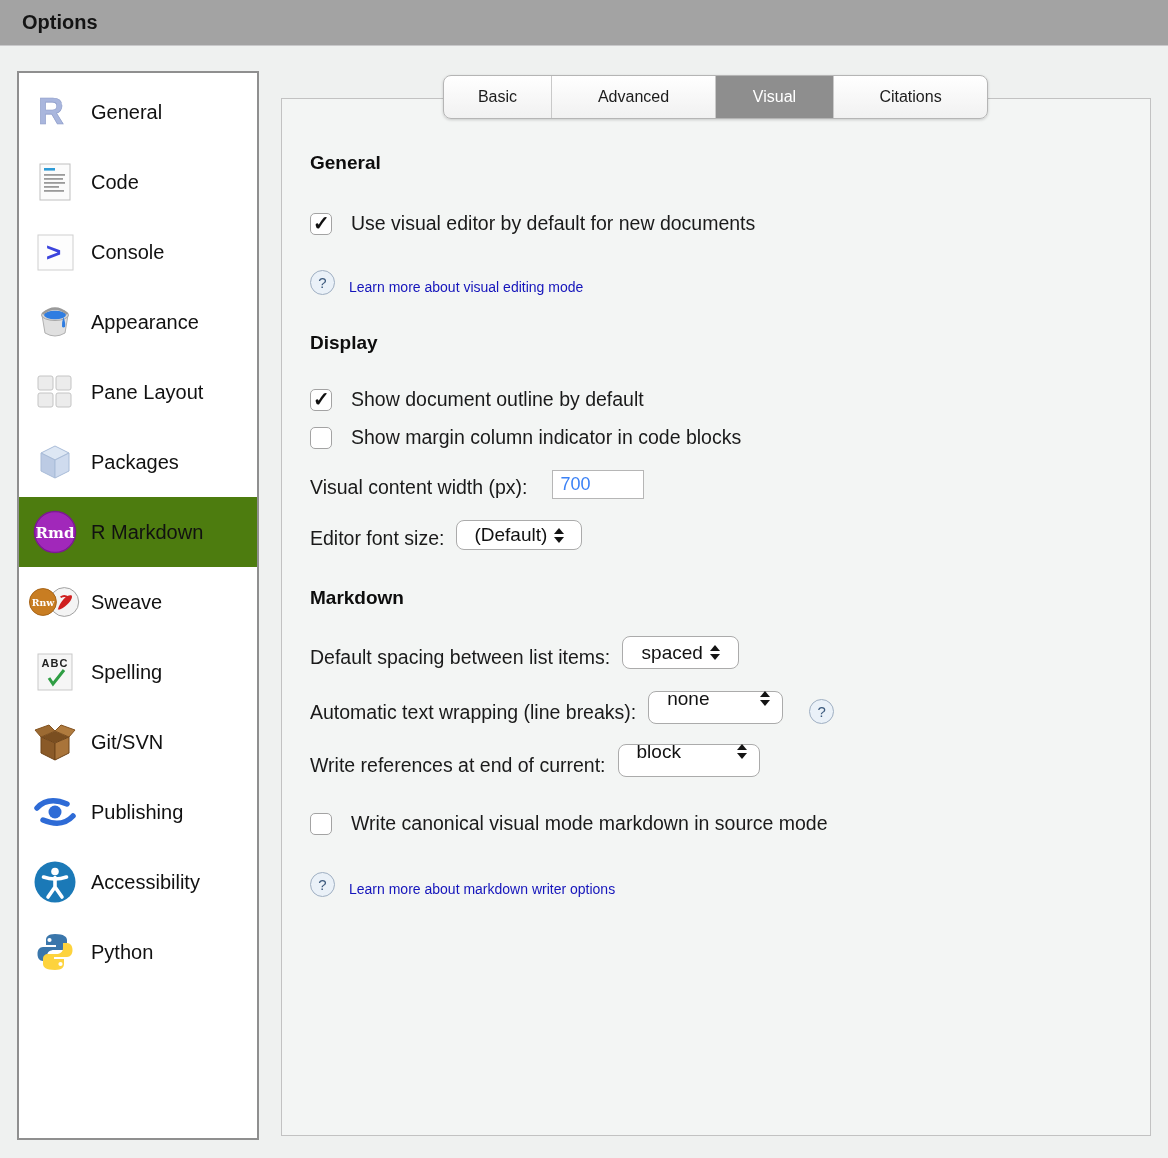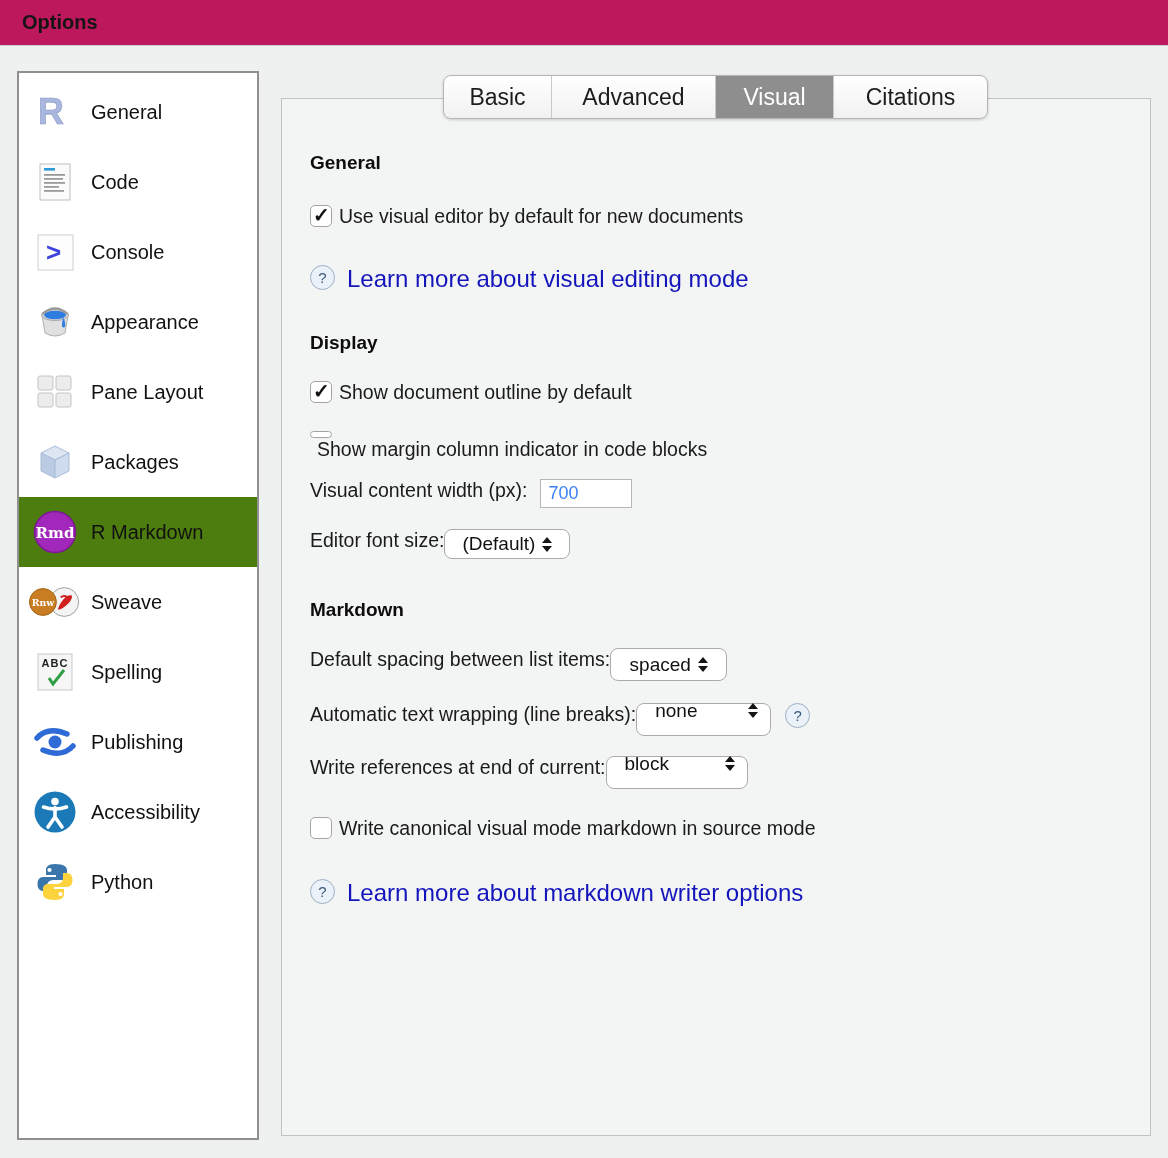--- a/index.html
+++ b/index.html
@@ -7,21 +7,21 @@
   body {
     font-family: "Liberation Sans", sans-serif;
     background: #eff1f0;
     position: relative;
     overflow: hidden;
     color: #1a1a1a;
   }
   
   .titlebar {
     position: absolute; left:0; top:0; width:1168px; height:46px;
-    background:#be185d; border-bottom:1px solid #c9c9cb;
+    background:#a3a3a3; border-bottom:1px solid #c9c9cb;
     display:flex; align-items:center; padding-left:22px;
     font-size:20px; font-weight:600; color:#141414;
   }
   
   .sidebar {
     position:absolute; left:17px; top:71px; width:242px; height:1069px;
     background:#ffffff; border:2px solid #8f8f8f;
     padding-top:4px; overflow:hidden;
   }
   .side-item {
@@ -42,46 +42,46 @@
   
   .tabbar {
     position:absolute; left:443px; top:75px; height:44px;
     display:flex; border:1px solid #b5b5b5; border-radius:8px; overflow:hidden;
     box-shadow:0 1px 3px rgba(0,0,0,0.18);
     background:linear-gradient(#ffffff,#f1f1f1);
     z-index:5;
   }
   .tab {
     height:100%; display:flex; align-items:center; justify-content:center;
-    font-size:23px; color:#1c1c1c; border-left:1px solid #c9c9c9; cursor:default;
+    font-size:16px; color:#1c1c1c; border-left:1px solid #c9c9c9; cursor:default;
   }
   .tab:first-child { border-left:none; }
   .tab.sel { background:#8e8e8e; color:#ffffff; }
   
   .h-section { font-size:19px; font-weight:bold; color:#0d0d0d; line-height:24px; }
-  .row { display:flex; align-items:flex-start; }
+  .row { display:flex; align-items:flex-end;gap:12px; }
   .check-row { margin-top:30px; height:30px; }
   .checkbox {
     width:22px; height:22px; min-width:22px; background:#fff;
     border:1.5px solid #a3a3a3; border-radius:5px; position:relative; cursor:default;
   }
   .checkbox.checked::after {
     content:"\2713";
     position:absolute; left:2px; top:-3px;
     font-size:20px; font-weight:bold; color:#111;
   }
   .check-label { font-size:19.5px; margin-left:7px; white-space:nowrap; }
   .link-row { height:30px; }
   .help-circle {
     width:25px; height:25px; min-width:25px; border-radius:50%;
     border:1px solid #9fafc2; background:#eaf1f8;
     display:flex; align-items:center; justify-content:center;
     font-size:15px; color:#3c5a7d; cursor:default;
   }
-  .link { font-size:24px; color:#1414bb; text-decoration:none; margin-left:12px; cursor:pointer; white-space:nowrap; }
+  .link { font-size:14px; color:#1414bb; text-decoration:none; margin-left:2px; cursor:pointer; white-space:nowrap; }
   .field-label { font-size:19.5px; white-space:nowrap; }
   .text-input {
     width:92px; height:29px; margin-left:12px;
     border:1px solid #b6b6b6; background:#fff; font-family:"Liberation Sans",sans-serif;
     font-size:18px; padding:2px 8px; color:#3b82f6; outline:none;
   }
   .select {
     height:33px; background:#fff;
     border:1.5px solid #ababab; border-radius:8px;
     display:flex; align-items:center; cursor:default;
@@ -96,21 +96,21 @@
   }
   .select-arrows .dn {
     width:0; height:0; border-left:5px solid transparent; border-right:5px solid transparent;
     border-top:6.5px solid #141414;
   }
   
   #row-use-visual   { margin-top:30px; }
   #row-learn-visual { margin-top:30px; }
   #h-display        { margin-top:36px; }
   #row-outline      { margin-top:26px; }
-  #row-margincol    { margin-top:20px;flex-direction:column; }
+  #row-margincol    { margin-top:8px; }
   #row-width        { margin-top:18px; height:32px; }
   #row-fontsize     { margin-top:18px; height:33px; }
   #h-markdown       { margin-top:36px; }
   #row-spacing      { margin-top:26px; height:33px; }
   #row-wrapping     { margin-top:22px; height:33px; }
   #row-references   { margin-top:20px; height:33px; }
   #row-canonical    { margin-top:28px; }
   #row-learn-md     { margin-top:32px; }
 </style>
 </head>
@@ -215,20 +215,32 @@
         <svg width="36" height="38" viewBox="0 0 36 38">
           <rect x="1" y="1" width="34" height="36" fill="#f6f6f6" stroke="#c9c9c9"></rect>
           <text x="18" y="14" text-anchor="middle" font-family="Liberation Sans,sans-serif" font-size="11" font-weight="bold" fill="#222" letter-spacing="1">ABC</text>
           <path d="M12 25 L16 31 L27 17" fill="none" stroke="#2f9e44" stroke-width="3"></path>
         </svg>
       </span>
     <span class="side-label">Spelling</span>
   </div>
     <div class="side-item">
     <span class="icon-box">
+        <svg width="46" height="40" viewBox="0 0 46 40">
+          <polygon points="9,15 3,8 17,3 23,9" fill="#9c6a32" stroke="#82521f"></polygon>
+          <polygon points="37,15 43,8 29,3 23,9" fill="#b07b3e" stroke="#82521f"></polygon>
+          <polygon points="9,15 23,9 37,15 23,21" fill="#7a4e20"></polygon>
+          <polygon points="9,15 23,21 23,38 9,31" fill="#8a5a28" stroke="#6f4418"></polygon>
+          <polygon points="37,15 23,21 23,38 37,31" fill="#a9743a" stroke="#6f4418"></polygon>
+        </svg>
+      </span>
+    <span class="side-label">Git/SVN</span>
+  </div>
+    <div class="side-item">
+    <span class="icon-box">
         <svg width="48" height="30" viewBox="0 0 48 30">
           <path d="M6 11 Q17 -1 36 7" stroke="#2e6bd6" stroke-width="5.5" fill="none" stroke-linecap="round"></path>
           <path d="M42 19 Q31 31 12 23" stroke="#2e6bd6" stroke-width="5.5" fill="none" stroke-linecap="round"></path>
           <circle cx="24" cy="15" r="6.5" fill="#2e6bd6"></circle>
         </svg>
       </span>
     <span class="side-label">Publishing</span>
   </div>
     <div class="side-item">
     <span class="icon-box">

